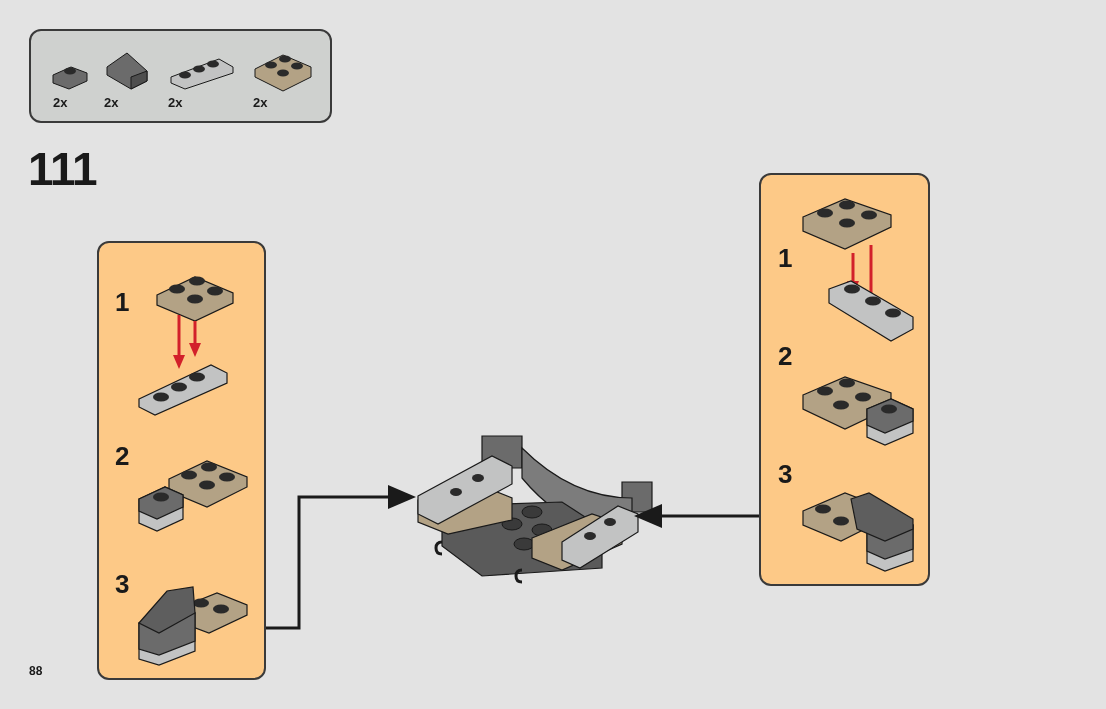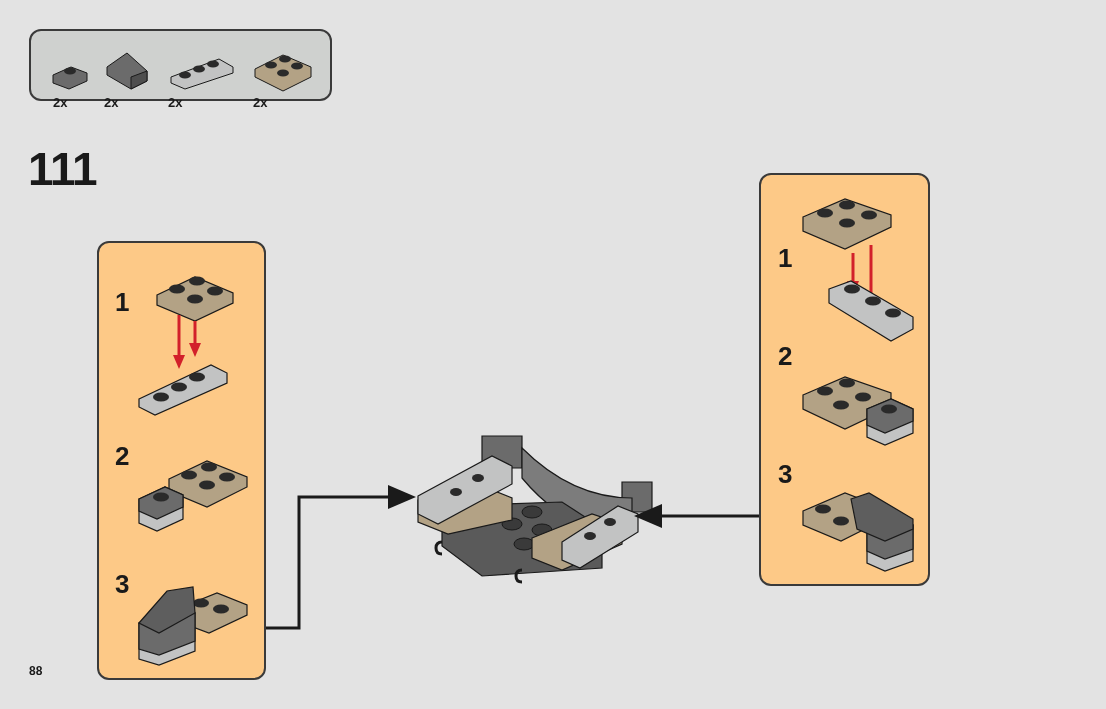--- a/index.html
+++ b/index.html
@@ -1,18 +1,18 @@
 <!DOCTYPE html>
 <html><head>
 <meta charset="utf-8">
 <style>
   html, body { margin:0; padding:0; }
   body { width:1106px; height:709px; background:#e3e3e3; position:relative; overflow:hidden;
          font-family:"Liberation Sans", sans-serif; }
-  .parts-box { position:absolute; left:29px; top:29px; width:303px; height:72px; background:#cfd1cf;
+  .parts-box { position:absolute; left:29px; top:29px; width:303px; height:94px; background:#cfd1cf;
                border:2px solid #3a3a3a; border-radius:12px; box-sizing:border-box; }
   .qty { position:absolute; top:64px; font-weight:bold; font-size:13px; color:#1a1a1a; }
   .step-num { position:absolute; left:28px; top:142px; font-size:46px; font-weight:bold; color:#1a1a1a; letter-spacing:-1px; }
   .page-num { position:absolute; left:29px; top:664px; font-size:12px; font-weight:bold; color:#1a1a1a; }
   .sub-panel { position:absolute; background:#fdc987; border:2px solid #3a3a3a; border-radius:12px; box-sizing:border-box; }
   .sub-num { position:absolute; font-size:26px; font-weight:bold; color:#1a1a1a; }
   svg { position:absolute; overflow:visible; }
 </style>
 </head>
 <body>

